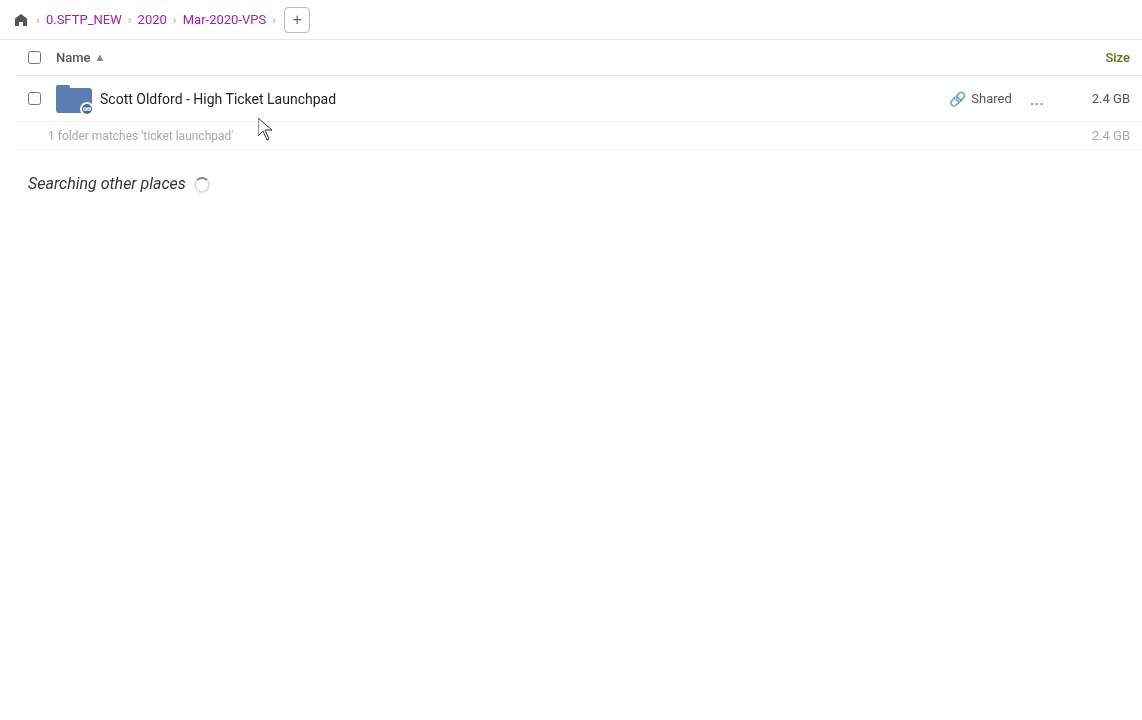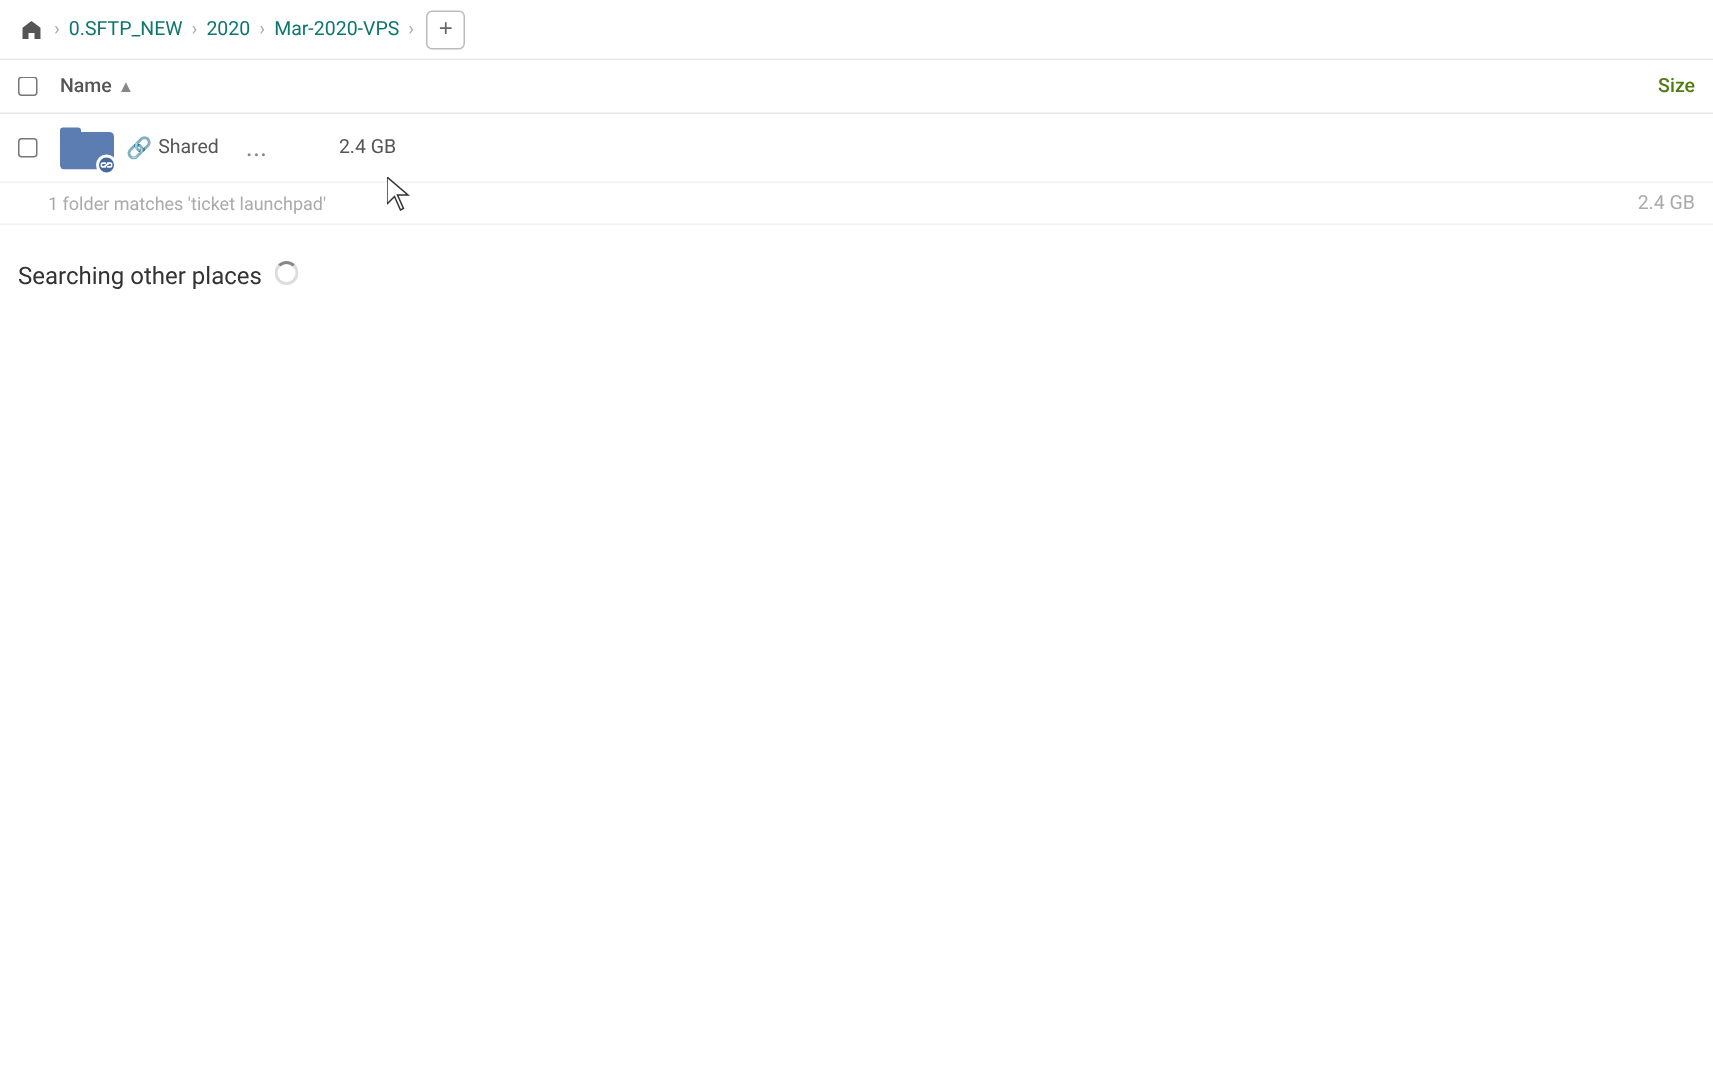--- a/index.html
+++ b/index.html
@@ -26,21 +26,21 @@
       border-bottom: 1px solid #e8e8e8;
       height: 40px;
       gap: 4px;
     }
 
     .breadcrumb-item {
       display: flex;
       align-items: center;
       gap: 4px;
       cursor: pointer;
-      color: #0f766e;
+      color: #a21caf;
       font-size: 13px;
     }
 
     .breadcrumb-separator {
       color: #aaa;
       font-size: 13px;
       margin: 0 2px;
     }
 
     .home-icon {
@@ -189,22 +189,23 @@
       width: 80px;
       text-align: right;
       font-size: 13px;
       color: #aaa;
     }
 
     
     .searching-row {
       padding: 24px 12px 12px 12px;
       display: flex;
-      align-items: flex-start;
+      align-items: flex-end;
       gap: 8px;
+      font-style: italic;
     }
 
     .searching-text {
       font-size: 16px;
       color: #333;
       font-weight: 400;
     }
 
     .spinner {
       width: 16px;
@@ -214,20 +215,21 @@
       border-radius: 50%;
       animation: spin 1s linear infinite;
     }
 
     @keyframes spin {
       to { transform: rotate(360deg); }
     }
 
     .content-area {
       position: relative;
+      margin-left: 16px;
     }
   </style>
 </head>
 <body>
 
 <div class="breadcrumb-bar">
 
   <div class="breadcrumb-item">
     <div class="home-icon">
       <svg width="16" height="16" viewBox="0 0 16 16" fill="none">
@@ -289,20 +291,23 @@
         </svg>
         
         <div style="position:absolute; bottom:0; right:-2px; background:#4568a0; border-radius:50%; width:14px; height:14px; display:flex; align-items:center; justify-content:center; border:2px solid white;">
           <svg width="8" height="8" viewBox="0 0 10 10" fill="white">
             <path d="M3 6.5L7 3.5M4 3.5H2a1.5 1.5 0 000 3h2M6 6.5h2a1.5 1.5 0 000-3H6" stroke="white" stroke-width="1.5" stroke-linecap="round" fill="none"></path>
           </svg>
         </div>
       </div>
     </div>
 
+    <div class="file-name">
+      <span>Scott Oldford - High Ticket Launchpad</span>
+    </div>
 
     <div class="file-actions">
       <div class="shared-badge">
         <span class="link-icon">🔗</span>
         <span>Shared</span>
       </div>
       <div class="more-btn">
         <span>...</span>
       </div>
     </div>

